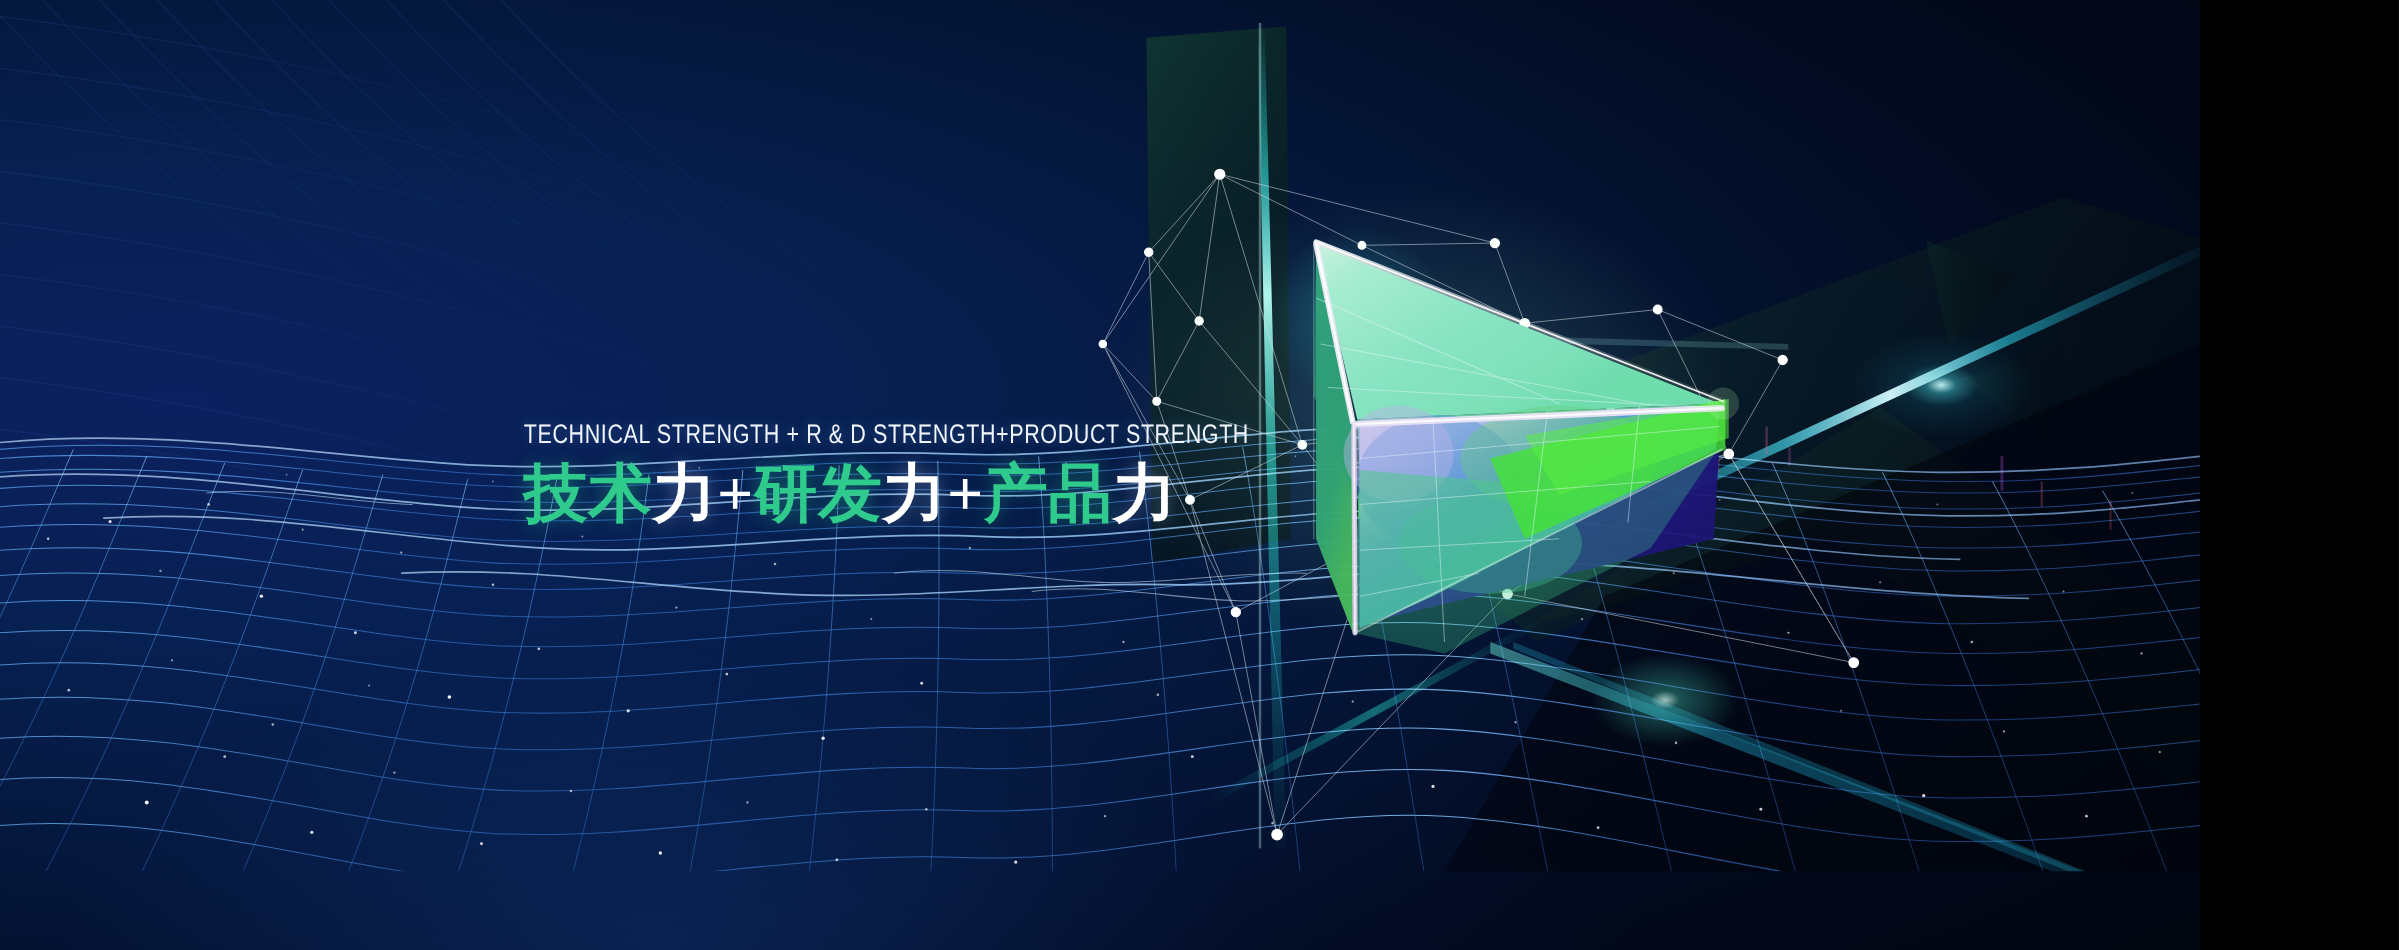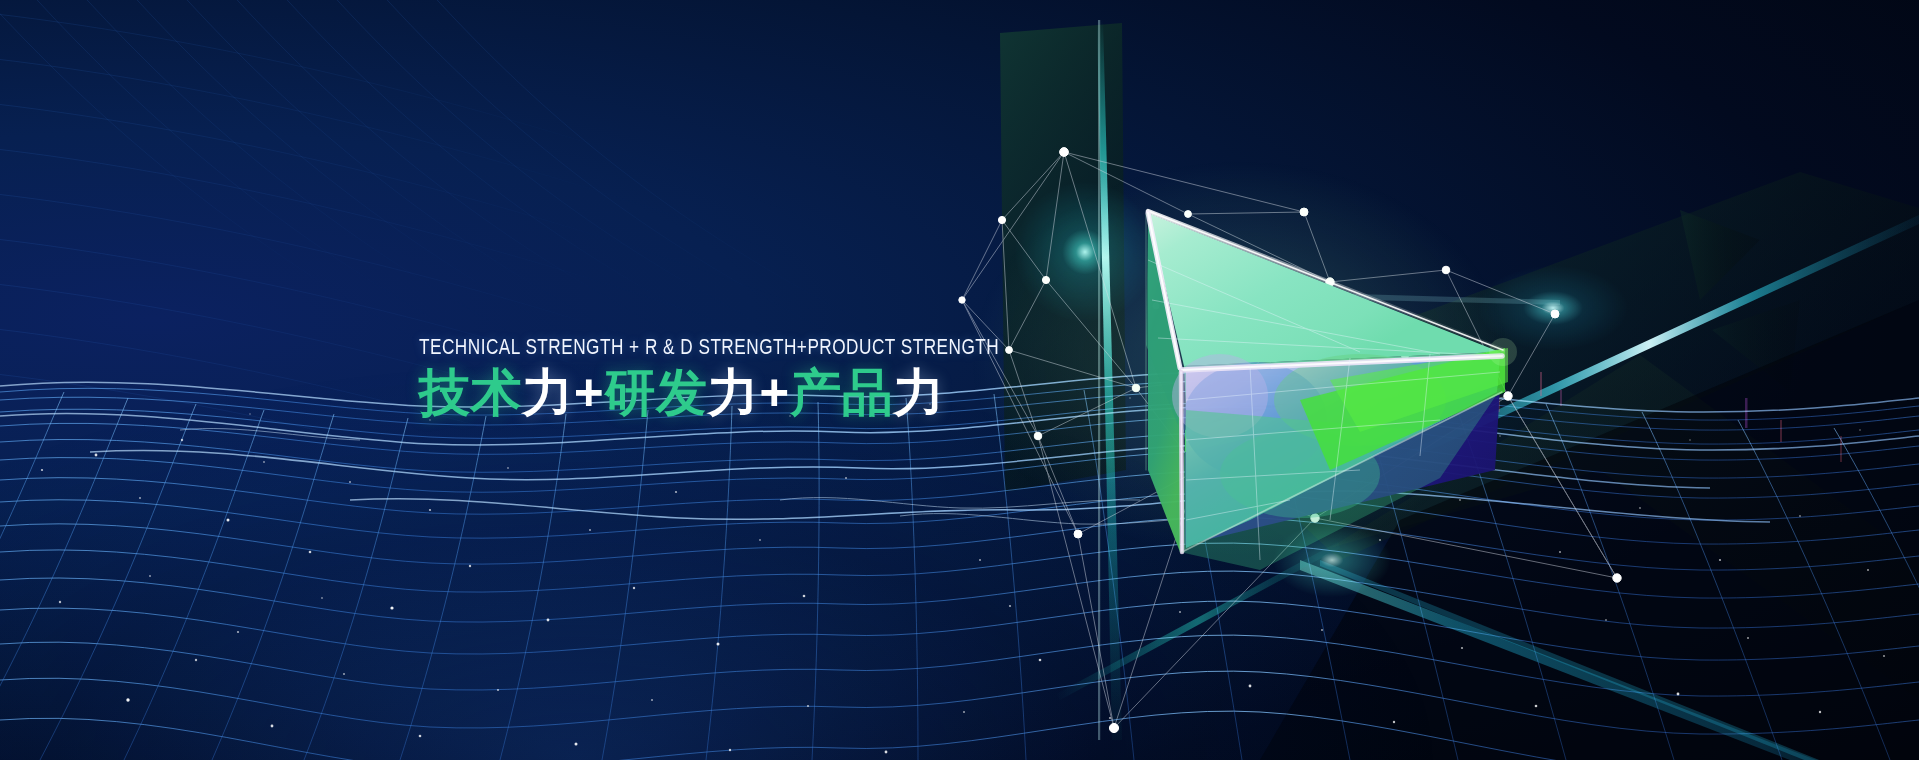--- a/index.html
+++ b/index.html
@@ -1,20 +1,20 @@
 <!DOCTYPE html>
 <html><head>
 <meta charset="utf-8">
 <title>Banner</title>
 <style>
   html,body{margin:0;padding:0;background:#000;}
   body{width:1919px;height:760px;overflow:hidden;font-family:"Liberation Sans",sans-serif;}
 
   #stage{
-    position:relative;width:1919px;height:760px;overflow:hidden;
+    position:relative;width:1760px;height:760px;overflow:hidden;
     background:#404040;
   }
 
   
   .layer{position:absolute;inset:0;pointer-events:none;}
 
   #bg-base{
     background:
       radial-gradient(120% 95% at 8% 42%, #0b2160 0%, #072051 26%, #041536 52%, #020a1f 74%, #01050f 100%),
       linear-gradient(100deg,#07204f 0%,#061a43 30%,#030d26 55%,#010616 72%,#000308 100%);
@@ -74,21 +74,21 @@
     line-height:1;
     white-space:nowrap;
     transform:scaleX(0.80);
     transform-origin:left center;
     font-weight:400;
     text-shadow:0 0 10px rgba(120,180,255,0.35);
   }
   #cn{
     margin-top:11px;
     white-space:nowrap;
-    font-family:Liberation Mono, monospace;
+    font-family:Liberation Serif, serif;
     font-size:51px;
     font-weight:700;
     line-height:1.05;
     letter-spacing:0.5px;
   }
   #cn span{display:inline;}
   .cn-g{color:#2ecb8c;text-shadow:0 0 14px rgba(46,203,140,0.40);}
   .cn-w{color:#ffffff;text-shadow:0 0 14px rgba(200,230,255,0.35);}
   .cn-p{color:#ffffff;font-weight:700;}
 </style>

